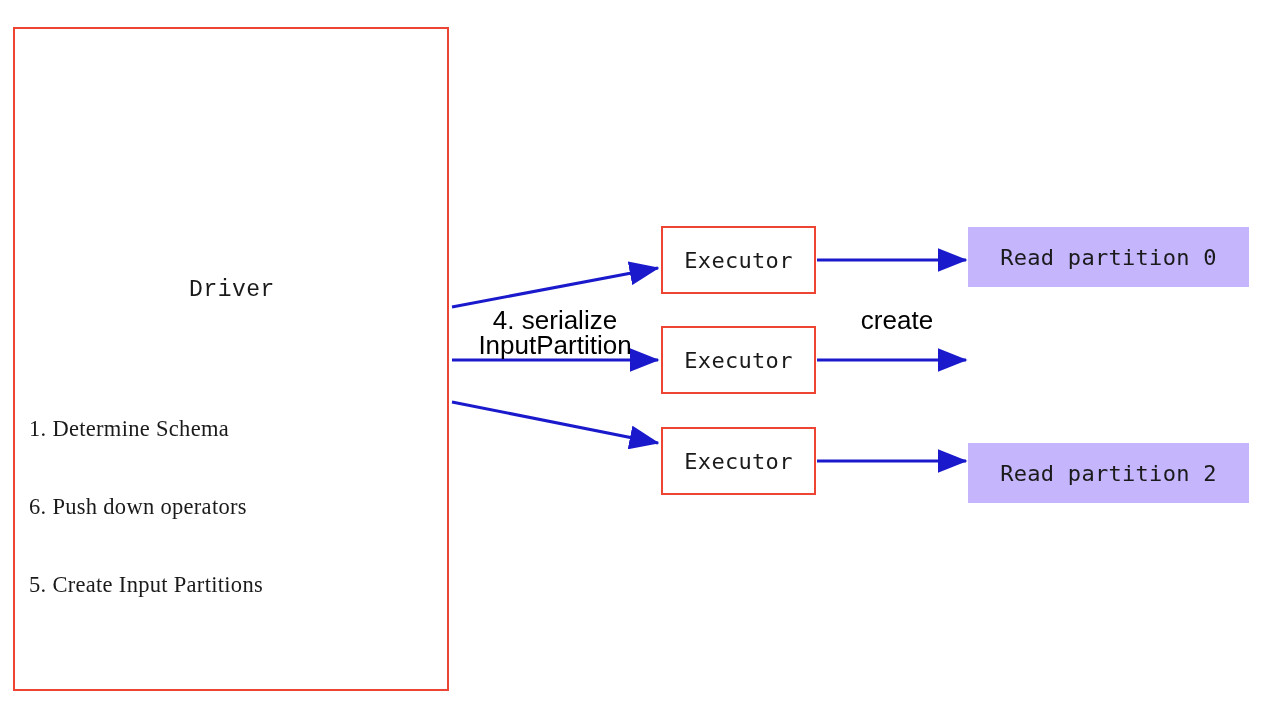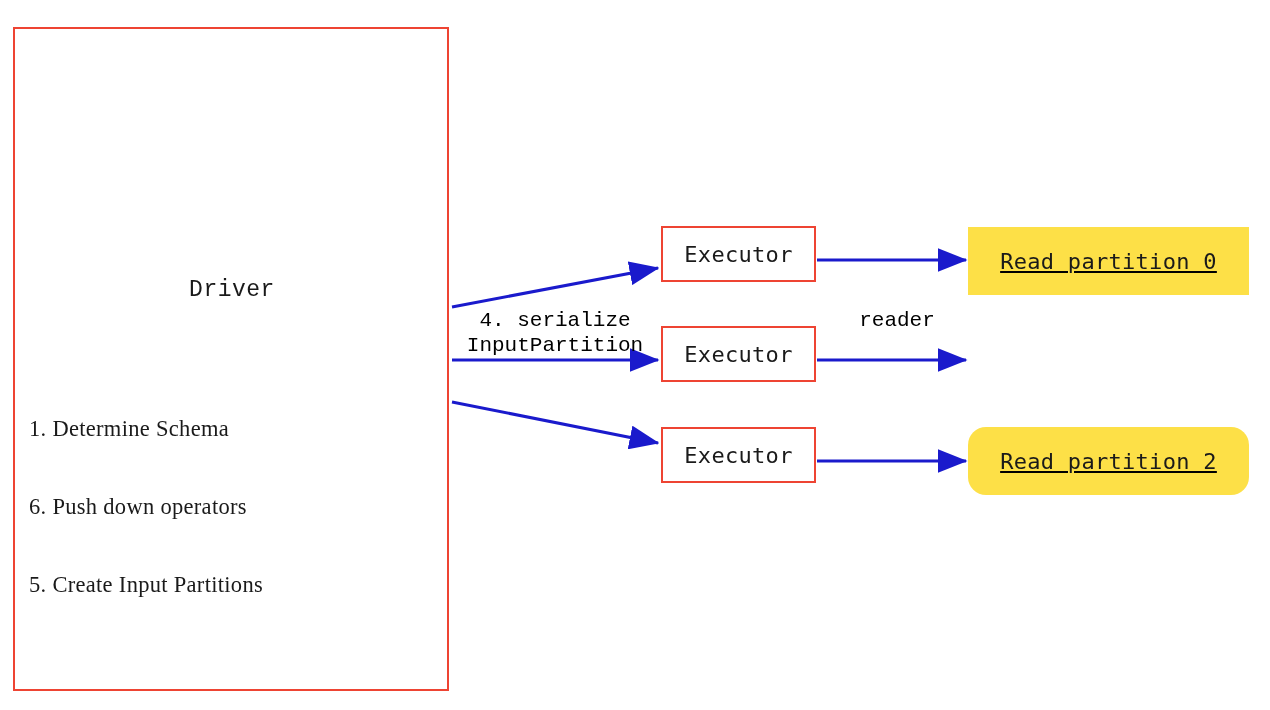--- a/index.html
+++ b/index.html
@@ -48,69 +48,68 @@
     color: #1a1a1a;
     letter-spacing: 0.3px;
     white-space: pre;
   }
   .driver-steps div {
     white-space: pre;
   }
   .executor-box {
     position: absolute;
     width: 155px;
-    height: 56px;
+    height: 68px;
     border: 2px solid #ee4433;
     background: #ffffff;
     box-sizing: border-box;
     display: flex;
     align-items: center;
     justify-content: center;
   }
   .executor-label {
     font-family: "DejaVu Sans Mono", "Liberation Mono", monospace;
     font-size: 22px;
     color: #1a1a1a;
     letter-spacing: 0.3px;
   }
   .partition-box {
     position: absolute;
     width: 281px;
-    height: 68px;
-    background: #fde047;
+    height: 60px;
+    background: #c4b5fd;
     box-sizing: border-box;
     display: flex;
     align-items: center;
     justify-content: center;
-    text-decoration: underline;
   }
   .partition-label {
     font-family: "DejaVu Sans Mono", "Liberation Mono", monospace;
     font-size: 22px;
     color: #1a1a1a;
     letter-spacing: 0.3px;
   }
   .exec-0 { left: 661px; top: 226px; }
   .exec-1 { left: 661px; top: 326px; }
   .exec-2 { left: 661px; top: 427px; }
   .part-0 { left: 968px; top: 227px; }
   .part-1 { left: 968px; top: 327px; }
-  .part-2 { left: 968px; top: 427px; border-radius: 18px; }
+  .part-2 { left: 968px; top: 443px; }
   #arrow-layer {
     position: absolute;
     left: 0;
     top: 0;
     width: 1270px;
     height: 710px;
     pointer-events: none;
   }
   .edge-label {
     position: absolute;
-    font-family: Liberation Mono, monospace;
-    font-size: 21px;
+    font-family: Liberation Sans, sans-serif;
+    font-size: 26px;
     line-height: 25px;
     color: #000000;
     text-align: center;
   }
   .label-serialize {
     left: 455px;
     top: 308px;
     width: 200px;
   }
   .label-create {
@@ -147,21 +146,21 @@
     <line x1="817" y1="360" x2="966" y2="360" stroke="#1a1acc" stroke-width="3" marker-end="url(#arrowhead)"></line>
     <line x1="817" y1="461" x2="966" y2="461" stroke="#1a1acc" stroke-width="3" marker-end="url(#arrowhead)"></line>
   </svg>
 
   <div class="edge-label label-serialize">
     <div>4. serialize</div>
     <div>InputPartition</div>
   </div>
 
   <div class="edge-label label-create">
-    <div>reader</div>
+    <div>create</div>
   </div>
 
   <div class="executor-box exec-0">
     <span class="executor-label">Executor</span>
   </div>
   <div class="executor-box exec-1">
     <span class="executor-label">Executor</span>
   </div>
   <div class="executor-box exec-2">
     <span class="executor-label">Executor</span>

